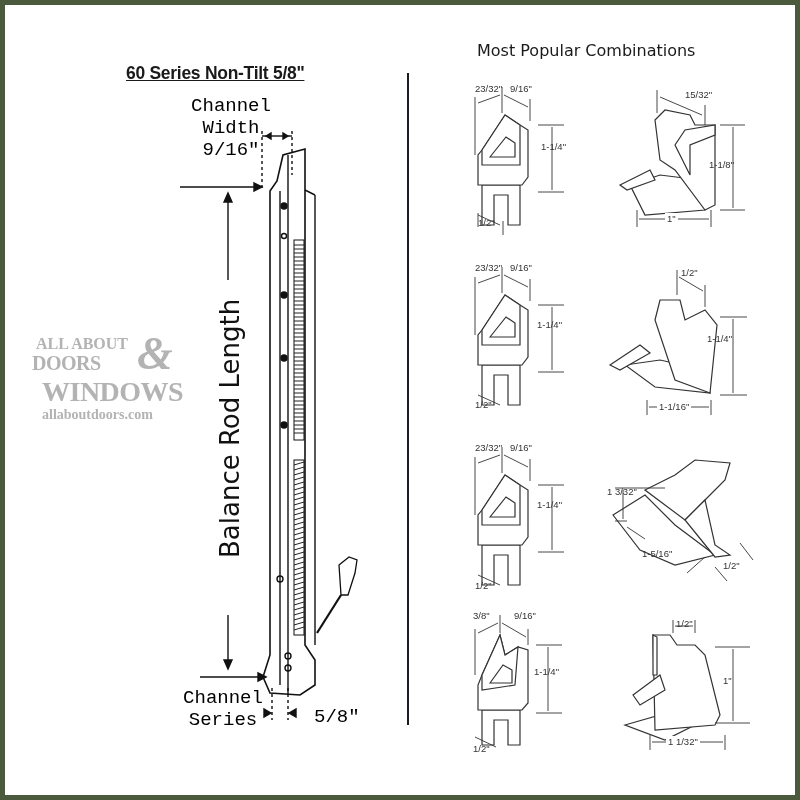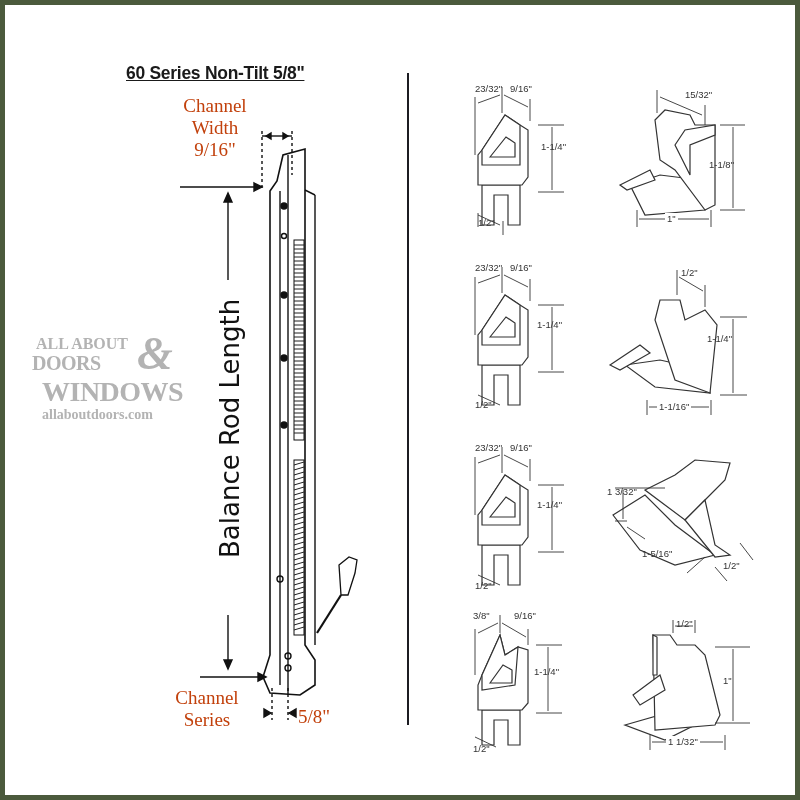--- a/index.html
+++ b/index.html
@@ -4,21 +4,21 @@
   <style>
     html, body { margin: 0; padding: 0; }
     body { width: 800px; height: 800px; background: #4b5a3c; position: relative; overflow: hidden; }
     .frame { position: absolute; left: 5px; top: 5px; width: 790px; height: 790px; background: #ffffff; overflow: hidden; }
     .abs { position: absolute; }
     .title {
       left: 121px; top: 57px; font-family: "Liberation Sans", sans-serif; font-weight: bold;
       font-size: 19px; color: #1a1a1a; text-decoration: underline; letter-spacing: -0.3px;
       transform: scaleX(0.92); transform-origin: left top; white-space: nowrap;
     }
-    .lbl { font-family: Liberation Serif, serif; color: #c2410c; white-space: nowrap; }
+    .lbl { font-family: Liberation Mono, monospace; color: #000000; white-space: nowrap; margin-left: 16px; }
     .lbl-md { font-size: 19px; line-height: 22px; text-align: center; }
     .vert-label {
       font-family: "DejaVu Sans", sans-serif; font-size: 26px; color: #111;
       transform: rotate(-90deg); transform-origin: center center; white-space: nowrap;
     }
     .combo-title { left: 472px; top: 36px; font-family: "DejaVu Sans", sans-serif; font-size: 16px; color: #1a1a1a; }
     .divider { left: 402px; top: 68px; width: 2px; height: 652px; background: #1c1c22; }
     .wm { font-family: "Liberation Serif", serif; font-weight: bold; color: #b3b3b3; white-space: nowrap; }
     .dim { font-family: "Liberation Sans", sans-serif; font-size: 9.5px; color: #333; white-space: nowrap; }
     svg { position: absolute; overflow: visible; }
@@ -102,20 +102,21 @@
     <g stroke="#111" fill="none" stroke-width="1.3">
 
       <path d="M334 560 L344 552 L352 555 L350 568 L343 590 L336 590 Z"></path>
       <circ cx="340" cy="580" r="2"></circ>
       <path d="M336 590 L312 628" stroke-width="2.2"></path>
     </g>
   </svg>
 
   <div class="abs divider"></div>
 
+  <div class="abs combo-title">Most Popular Combinations</div>
 
   <div>
     <svg style="left:455px; top:80px;" width="120" height="150">
       <g stroke="#333" fill="#fff" stroke-width="1.2">
         <path d="M22 100 L22 140 L34 140 L34 110 L48 110 L48 140 L60 140 L60 100 Z"></path>
         <path d="M18 70 L18 100 L62 100 L68 92 L68 45 L60 40 L45 30 L22 65 Z"></path>
         <path d="M22 65 L45 30 L60 40 L60 80 L22 80 Z"></path>
         <path d="M30 72 L46 52 L55 58 L55 72 Z"></path>
       </g>
       <g stroke="#333" stroke-width="0.9">

